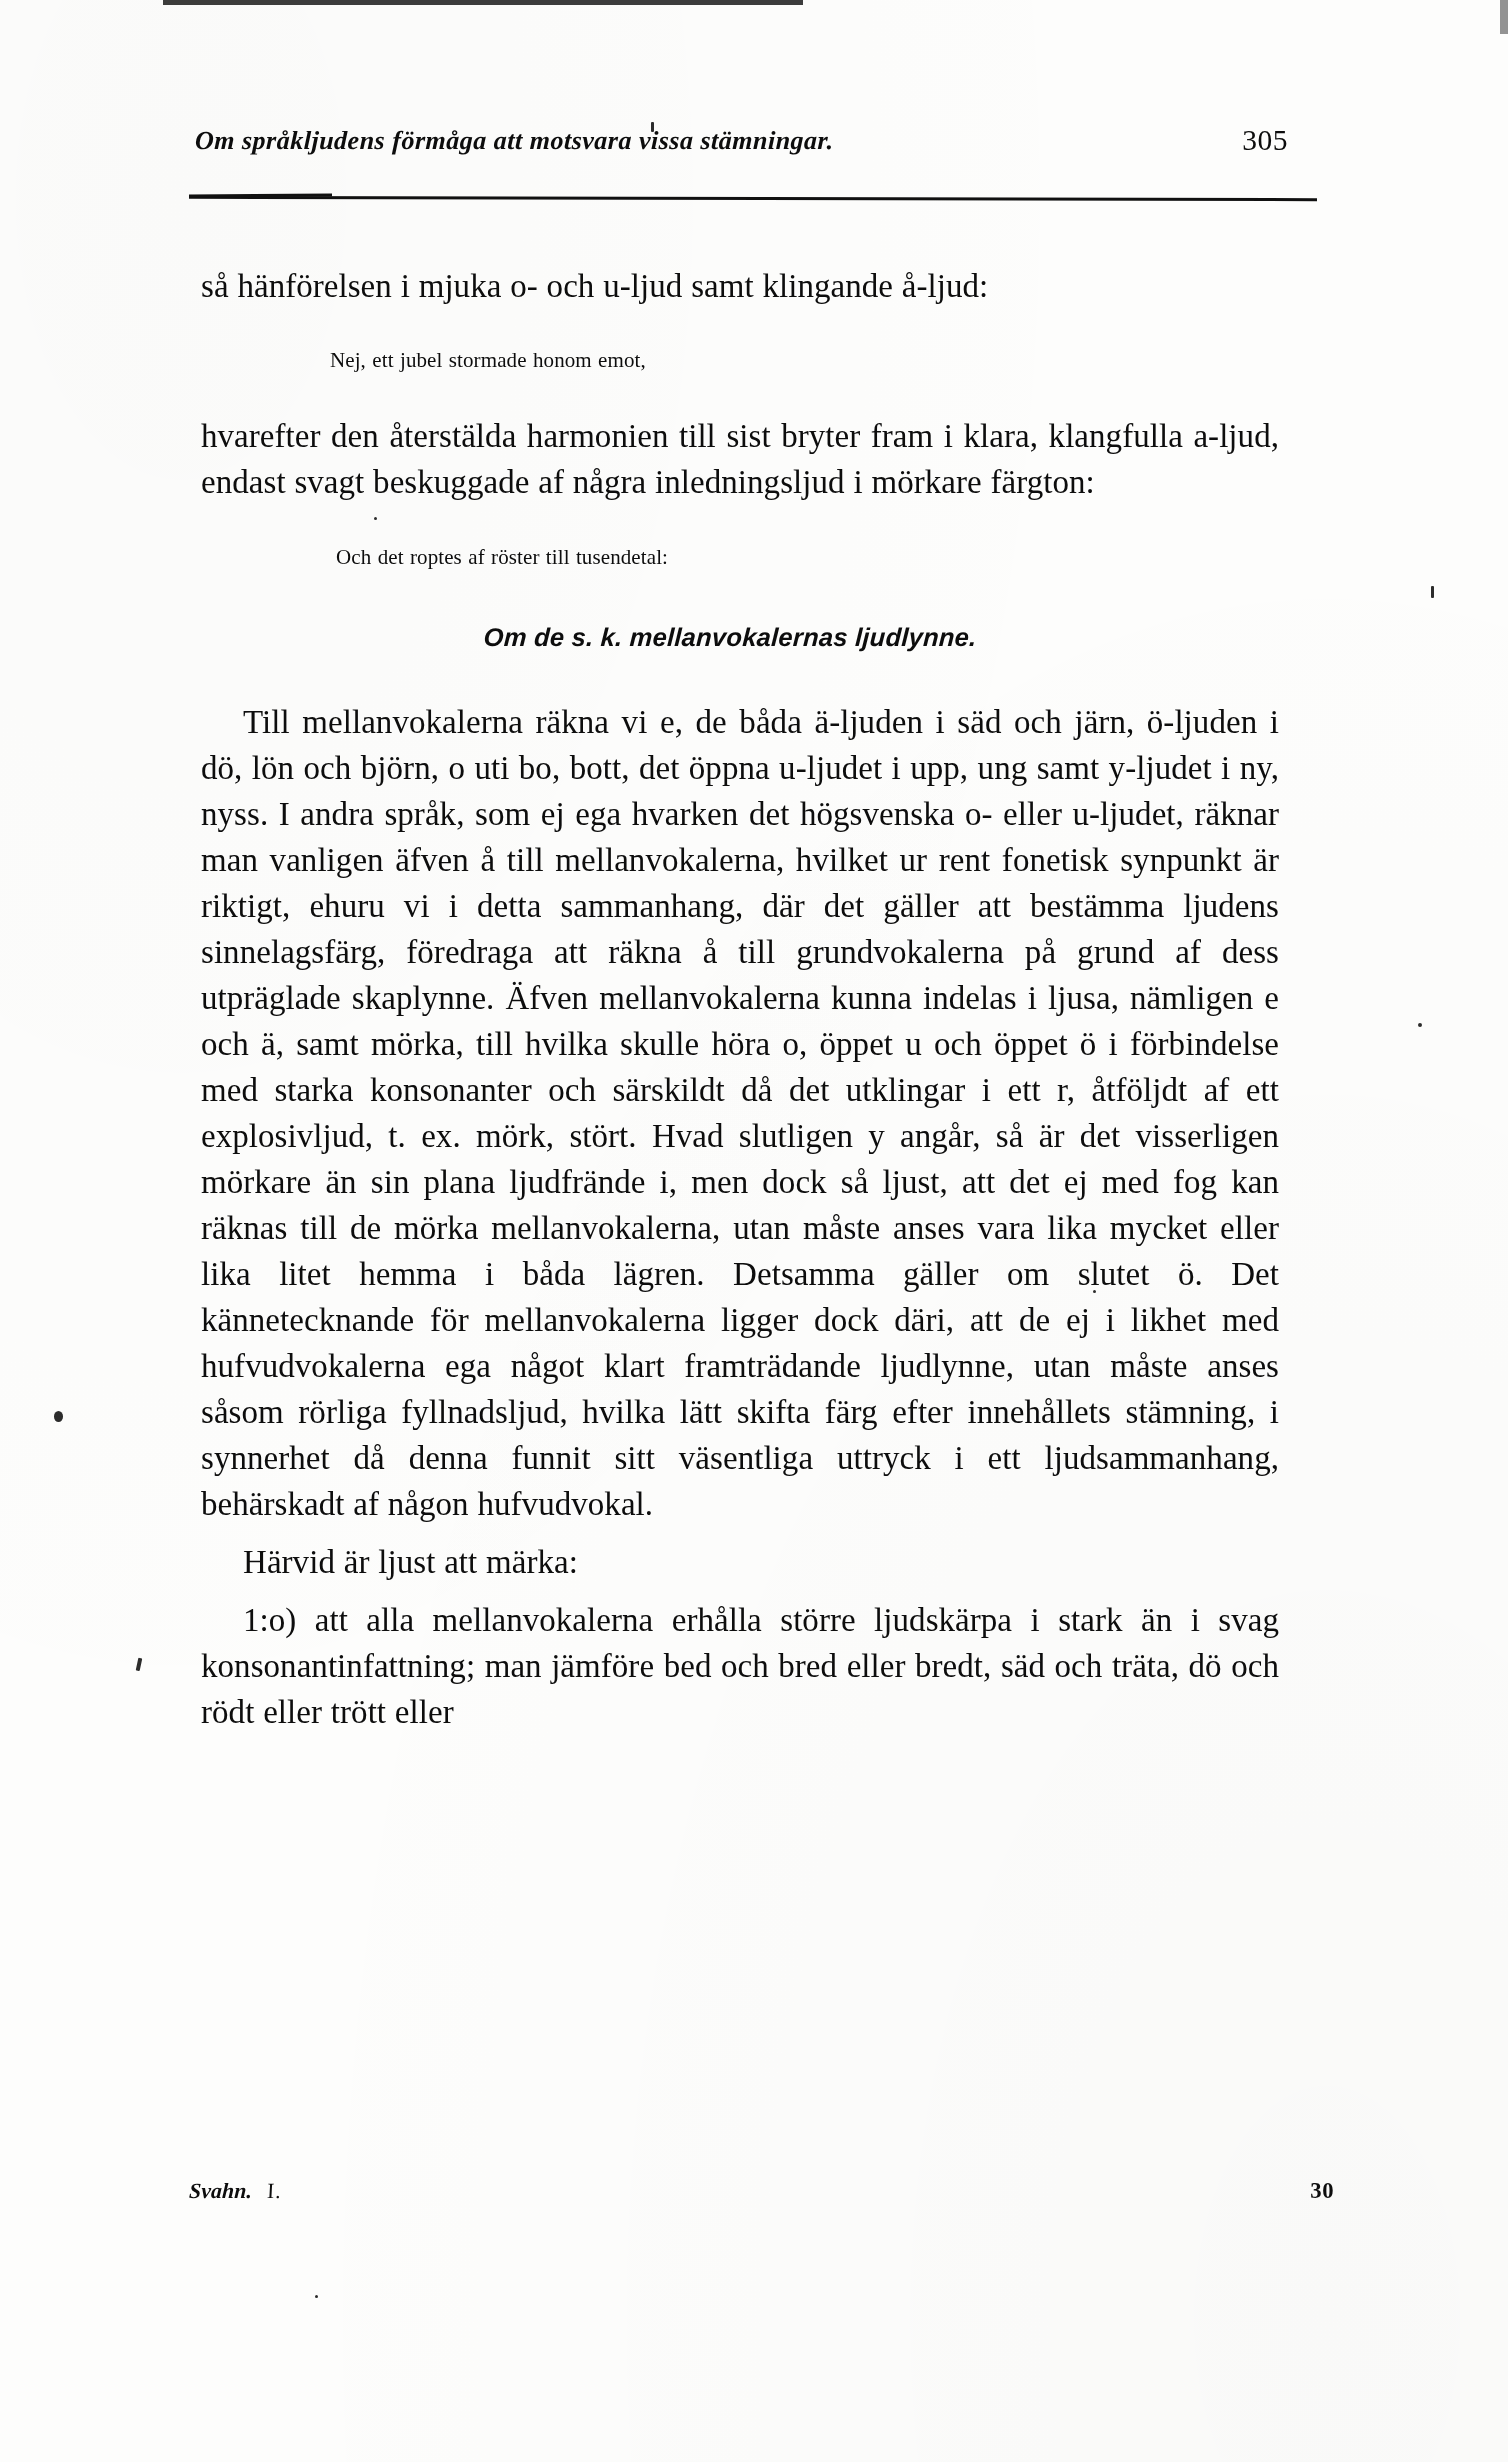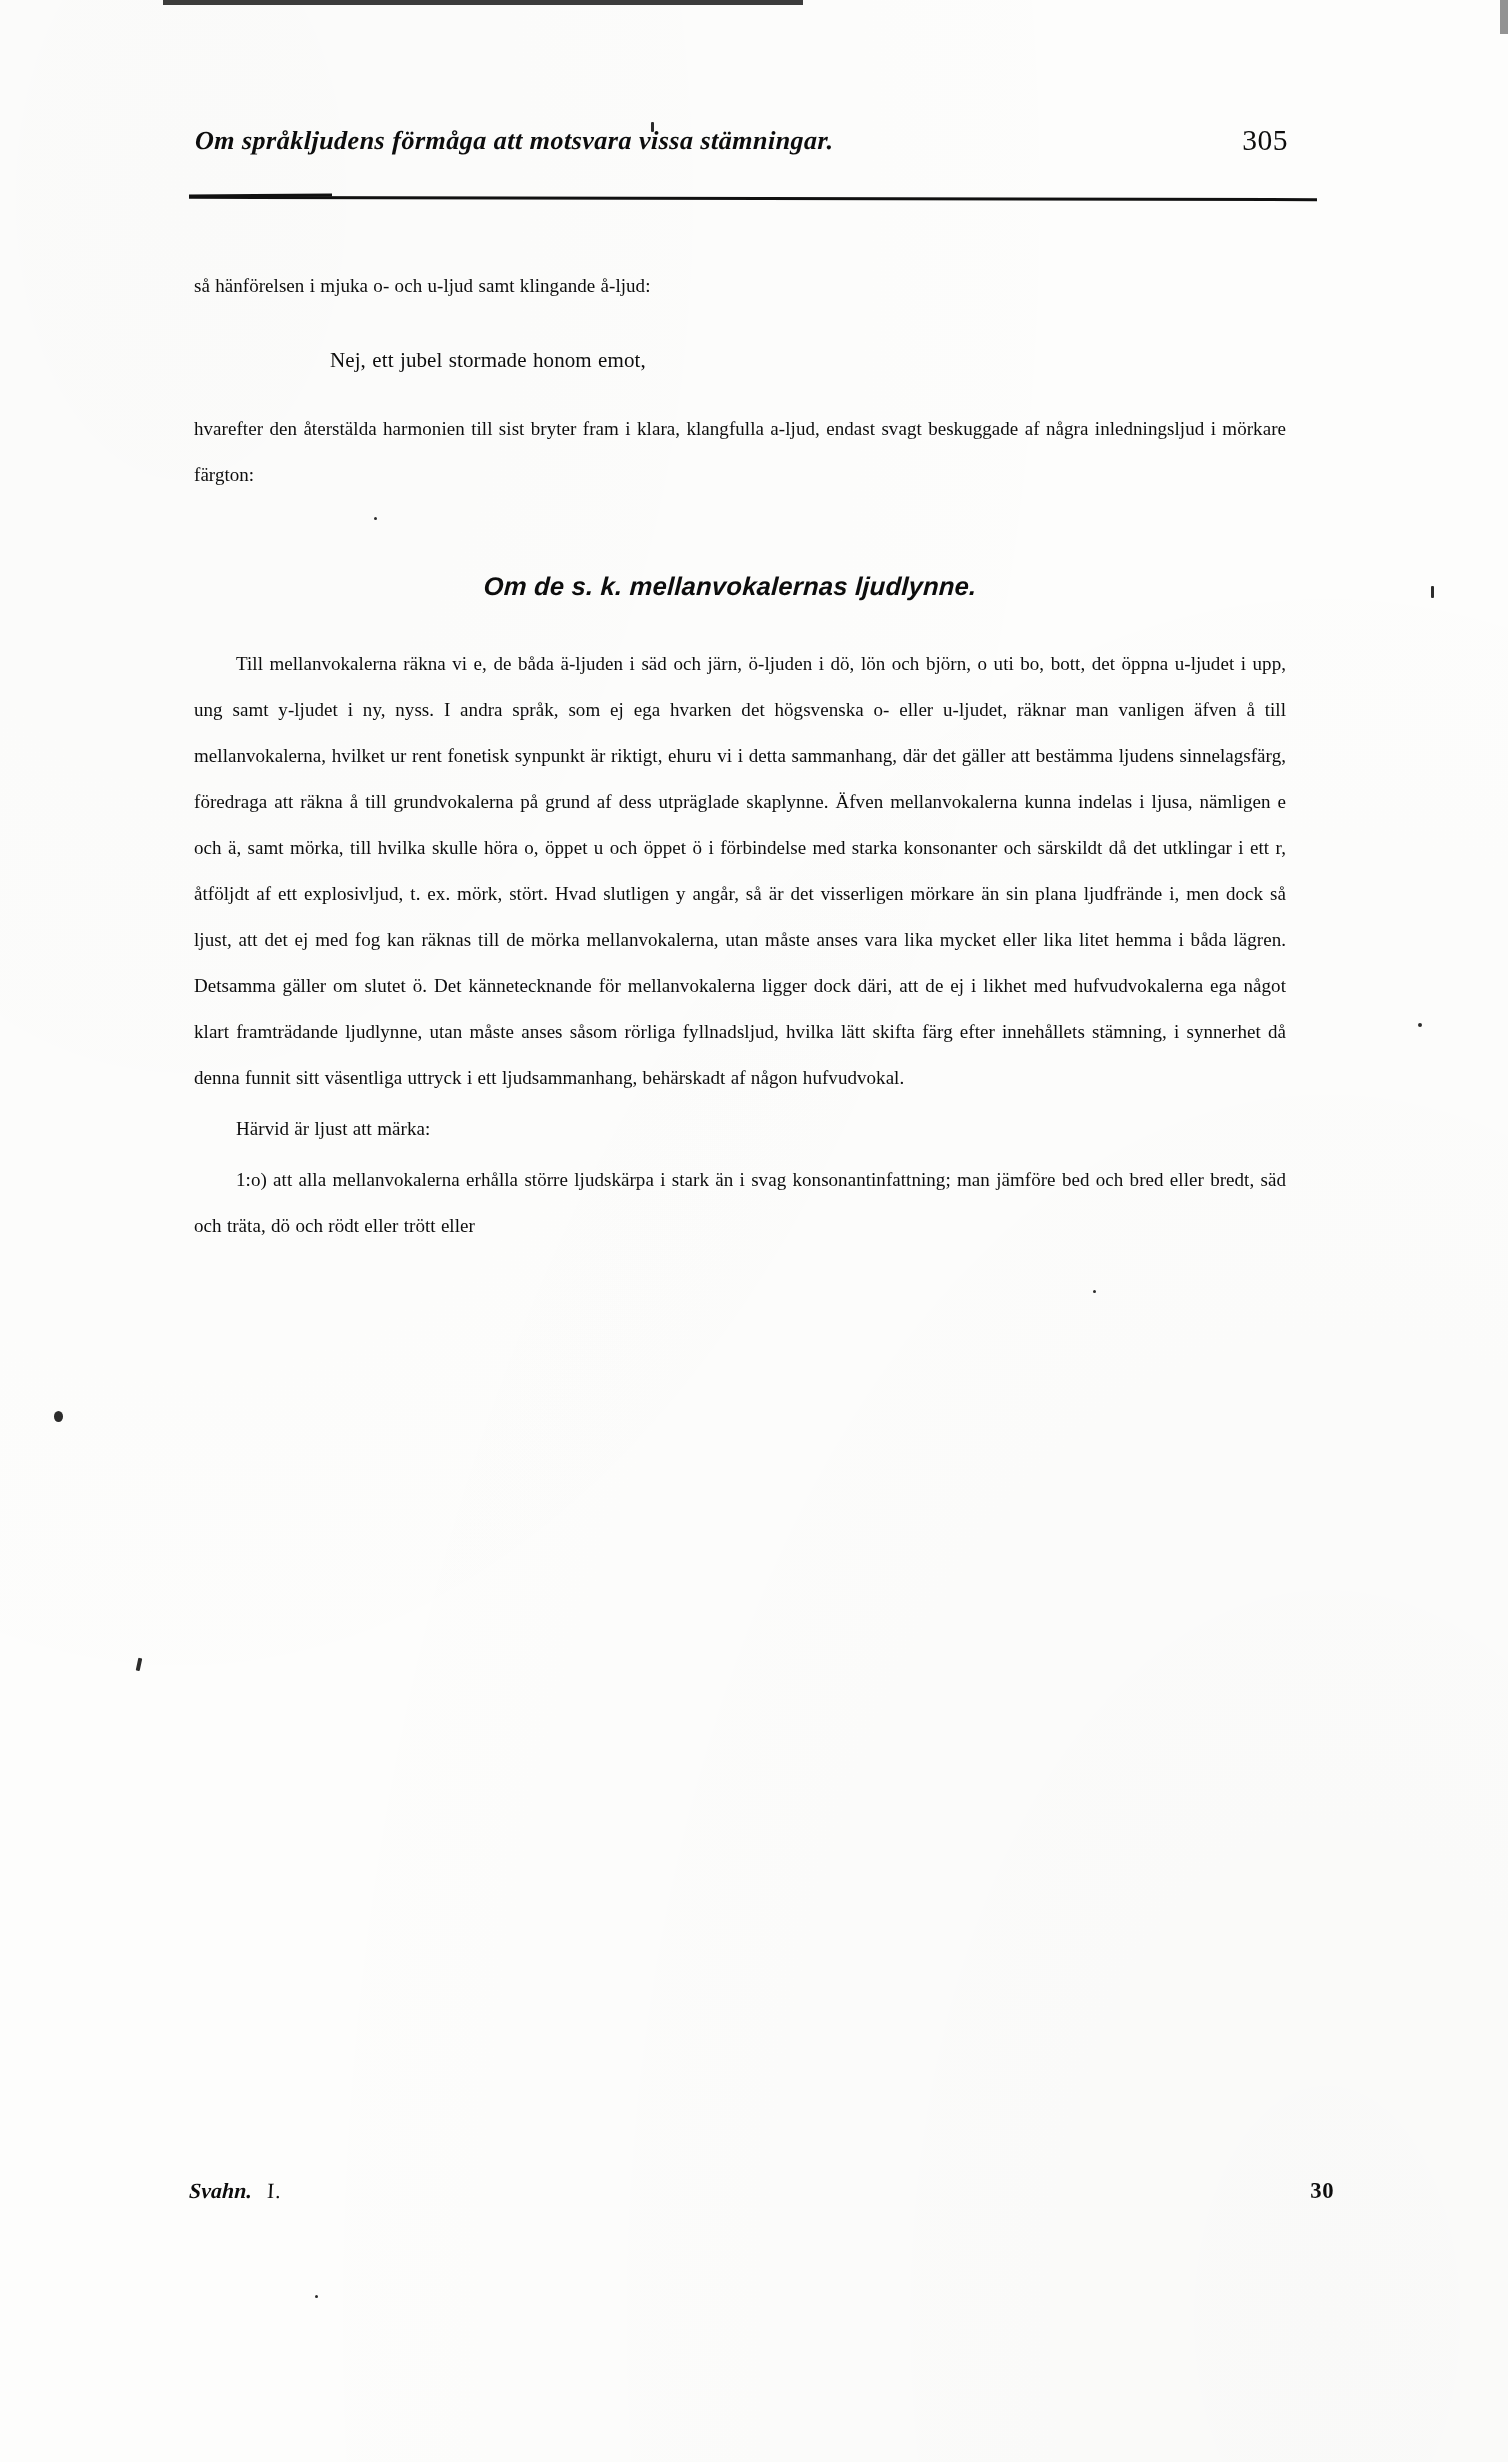--- a/index.html
+++ b/index.html
@@ -94,22 +94,22 @@
     transform: rotate(-0.5deg);
   }
 
   
   .body-block {
     margin-top: 63px;
     padding: 0 47px 0 62px;
   }
 
   p.para {
-    margin: 5px;
-    font-size: 19px;
+    margin: 12px;
+    font-size: 33px;
     line-height: 46px;
     text-align: justify;
     text-align-last: left;
     letter-spacing: 0.05px;
     word-spacing: 0.5px;
   }
 
   p.para.lead {
     text-indent: 0;
   }
@@ -228,20 +228,21 @@
         <span class="vline">Nej, ett jubel stormade honom emot,</span>
       </div>
 
       <div class="gap-sm"></div>
 
       <p class="para lead">hvarefter den återstälda harmonien till sist bryter fram i klara, klangfulla a-ljud, endast svagt beskuggade af några inledningsljud i mörkare färgton:</p>
 
       <div class="gap-sm"></div>
 
       <div class="quote-block">
+        <span class="vline">Och det roptes af röster till tusendetal:</span>
       </div>
 
       <div class="gap-lg"></div>
 
       <p class="section-head">Om de s. k. mellanvokalernas ljudlynne.</p>
 
       <div class="gap-md"></div>
 
       <p class="para indented">Till mellanvokalerna räkna vi e, de båda ä-ljuden i säd och järn, ö-ljuden i dö, lön och björn, o uti bo, bott, det öppna u-ljudet i upp, ung samt y-ljudet i ny, nyss. I andra språk, som ej ega hvarken det högsvenska o- eller u-ljudet, räknar man vanligen äfven å till mellanvokalerna, hvilket ur rent fonetisk synpunkt är riktigt, ehuru vi i detta sammanhang, där det gäller att bestämma ljudens sinnelagsfärg, föredraga att räkna å till grundvokalerna på grund af dess utpräglade skaplynne. Äfven mellanvokalerna kunna indelas i ljusa, nämligen e och ä, samt mörka, till hvilka skulle höra o, öppet u och öppet ö i förbindelse med starka konsonanter och särskildt då det utklingar i ett r, åtföljdt af ett explosivljud, t. ex. mörk, stört. Hvad slutligen y angår, så är det visserligen mörkare än sin plana ljudfrände i, men dock så ljust, att det ej med fog kan räknas till de mörka mellanvokalerna, utan måste anses vara lika mycket eller lika litet hemma i båda lägren. Detsamma gäller om slutet ö. Det kännetecknande för mellanvokalerna ligger dock däri, att de ej i likhet med hufvudvokalerna ega något klart framträdande ljudlynne, utan måste anses såsom rörliga fyllnadsljud, hvilka lätt skifta färg efter innehållets stämning, i synnerhet då denna funnit sitt väsentliga uttryck i ett ljudsammanhang, behärskadt af någon hufvudvokal.</p>
 

